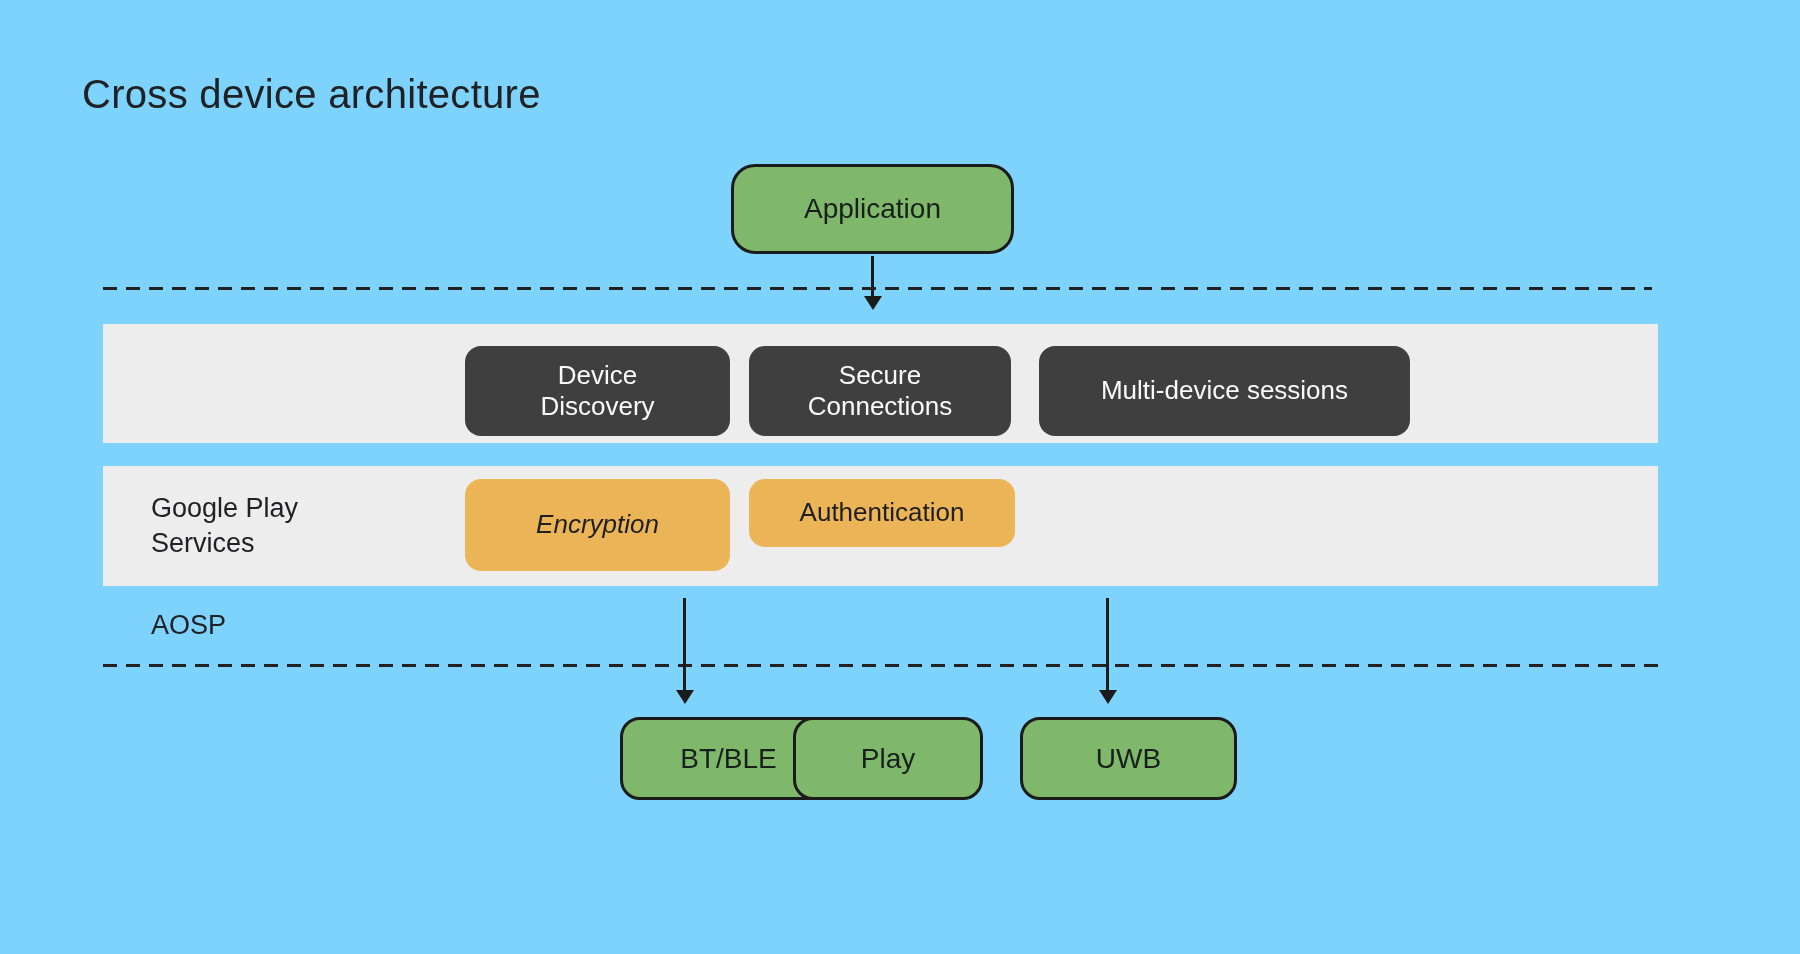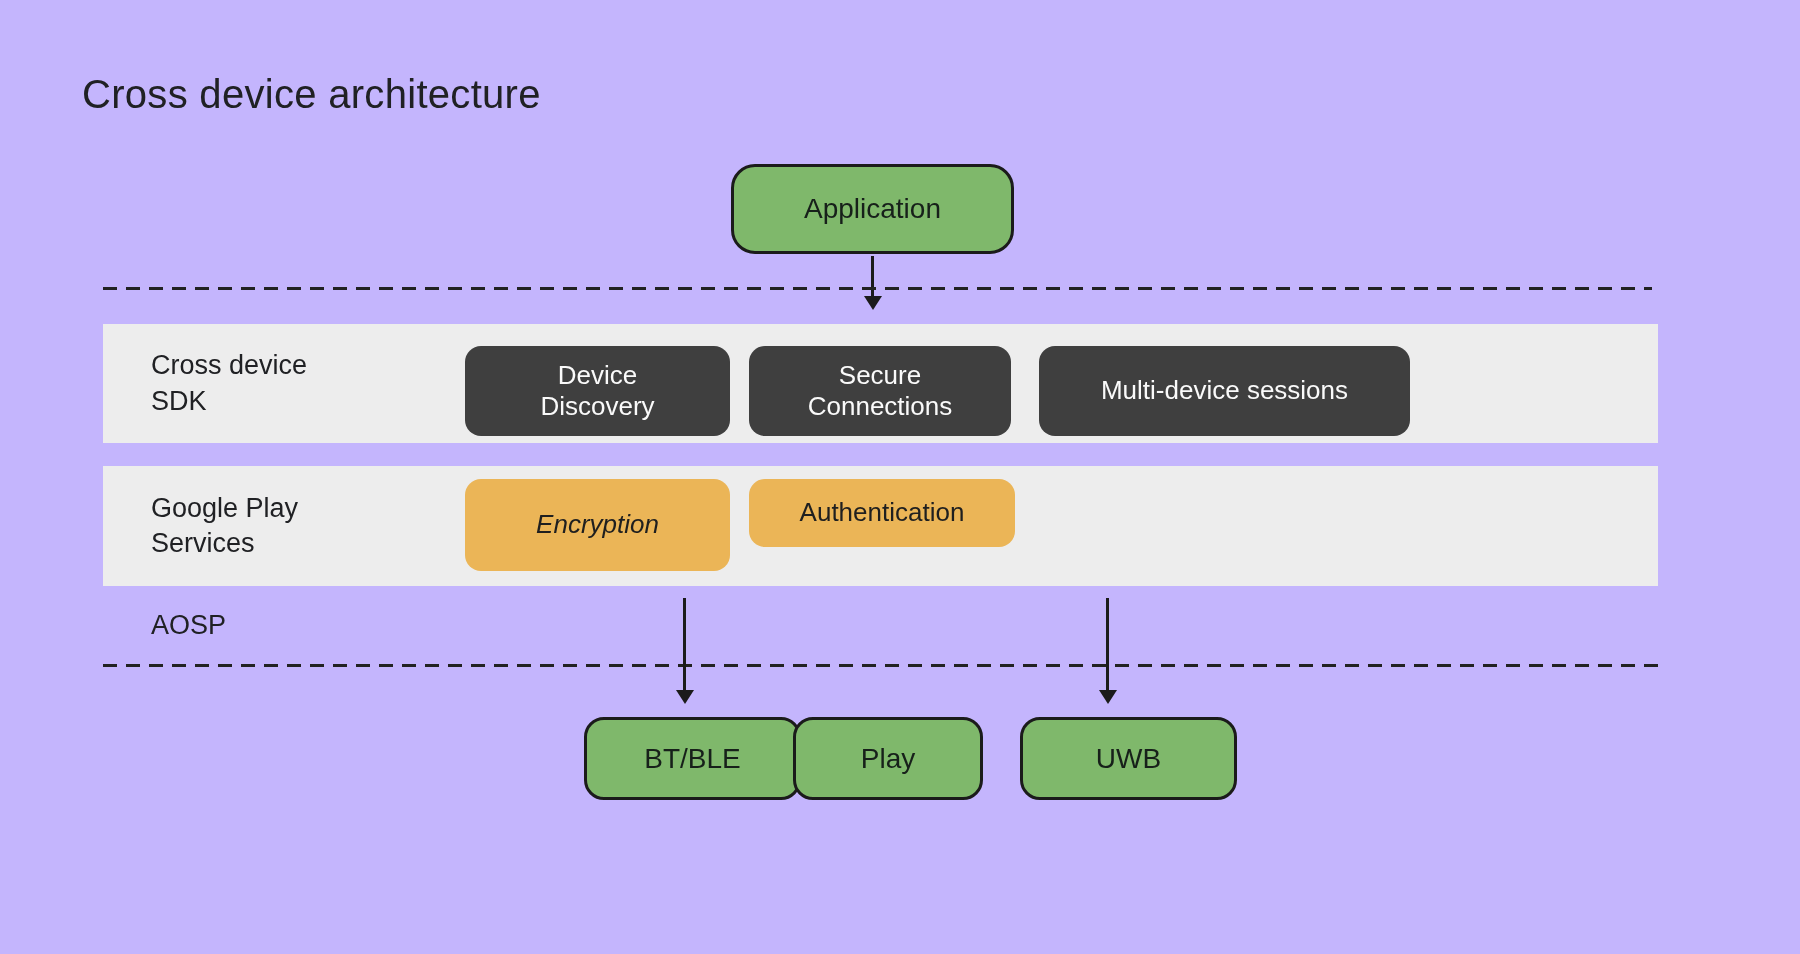--- a/index.html
+++ b/index.html
@@ -4,21 +4,21 @@
 <style>
   html, body {
     margin: 0;
     padding: 0;
     background: #ffffff;
   }
   .canvas {
     position: relative;
     width: 1800px;
     height: 954px;
-    background: #c4b5fd;
+    background: #7dd3fc;
     font-family: "Liberation Sans", sans-serif;
     overflow: hidden;
   }
   .page-title {
     position: absolute;
     left: 82px;
     top: 72px;
     font-size: 40px;
     font-weight: 500;
     color: #202124;
@@ -138,22 +138,20 @@
   <div class="node green app-node">Application</div>
 
   <div class="arrow arrow-app">
     <div class="shaft"></div>
     <div class="head"></div>
   </div>
 
   <div class="dashed dashed-top"></div>
 
   <div class="band band-sdk"></div>
-  <div class="layer-label label-sdk">Cross device
-SDK</div>
   <div class="node dark" style="left:465px; top:346px; width:265px; height:90px;">Device
 Discovery</div>
   <div class="node dark" style="left:749px; top:346px; width:262px; height:90px;">Secure
 Connections</div>
   <div class="node dark" style="left:1039px; top:346px; width:371px; height:90px;">Multi-device sessions</div>
 
   <div class="band band-gps"></div>
   <div class="layer-label label-gps">Google Play
 Services</div>
   <div class="node orange" style="left:465px; top:479px; width:265px; height:92px;font-style:italic;">Encryption</div>
@@ -165,17 +163,17 @@
 
   <div class="arrow arrow-tall arrow-bt">
     <div class="shaft"></div>
     <div class="head"></div>
   </div>
   <div class="arrow arrow-tall arrow-uwb">
     <div class="shaft"></div>
     <div class="head"></div>
   </div>
 
-  <div class="node green bottom-node" style="left:584px; width:217px;">BT/BLE</div>
+  <div class="node green bottom-node" style="left:620px; width:217px;">BT/BLE</div>
   <div class="node green bottom-node" style="left:793px; width:190px;">Play</div>
   <div class="node green bottom-node" style="left:1020px; width:217px;">UWB</div>
 
 </div>
 
 </body></html>

